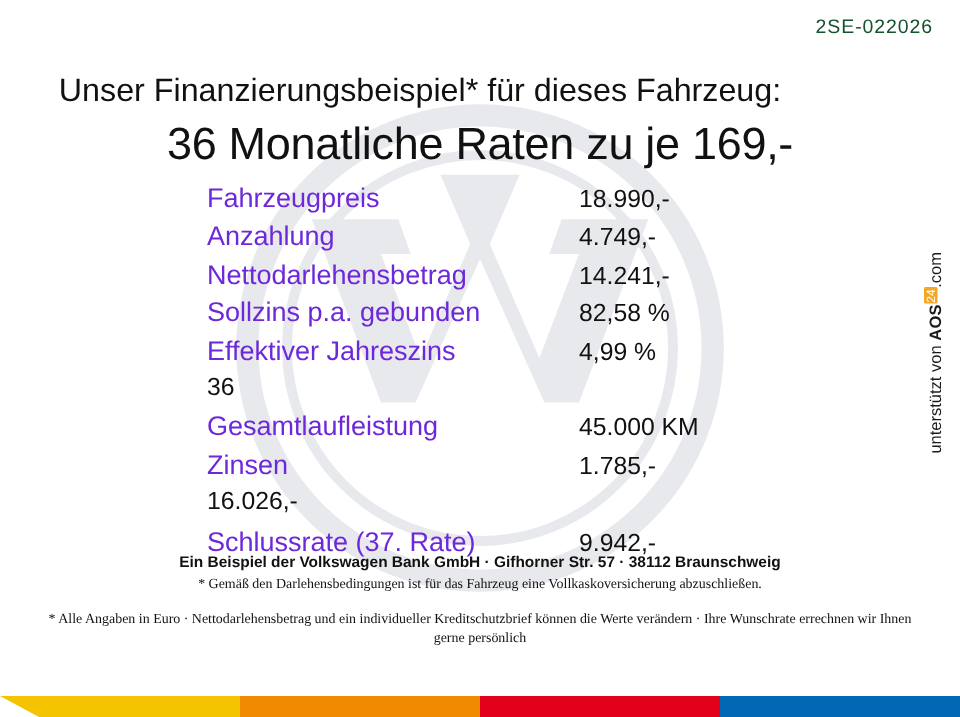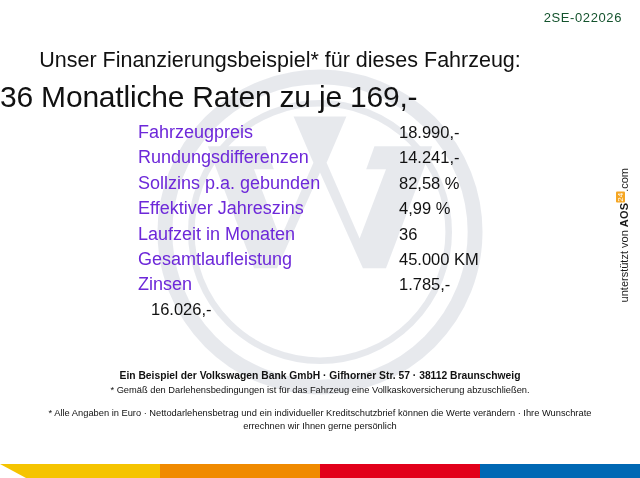--- a/index.html
+++ b/index.html
@@ -54,20 +54,21 @@
     text-align: center;
     font-size: 21.5px;
     color: #111;
     font-weight: 400;
   }
   .subheadline {
     position: absolute;
     top: 80px;
     left: 0;
     width: 640px;
+    text-align: center;
     font-size: 30px;
     color: #111;
     font-weight: 400;
     letter-spacing: -0.2px;
   }
   .table {
     position: absolute;
     top: 122px;
     left: 138px;
     width: 380px;
@@ -78,21 +79,20 @@
     height: 25.4px;
   }
   .row .label {
     width: 248px;
     font-size: 18px;
     color: #6d28d9;
   }
   .row .value {
     font-size: 16.5px;
     color: #111;
-    margin-left: 13px;
   }
   .bank-line {
     position: absolute;
     top: 370px;
     left: 0;
     width: 640px;
     text-align: center;
     font-size: 10.3px;
     font-weight: bold;
     color: #111;
@@ -103,20 +103,21 @@
     left: 0;
     width: 640px;
     text-align: center;
   }
   .note {
     font-size: 9.3px;
     color: #111;
     line-height: 13.5px;
     padding: 0 32px;
     margin-bottom: 9px;
+    font-family: Liberation Serif, serif;
   }
   
   .side-text {
     position: absolute;
     right: 6px;
     top: 168px;
     width: 18px;
     height: 180px;
     z-index: 3;
   }
@@ -181,45 +182,52 @@
 
     <div class="headline">Unser Finanzierungsbeispiel* für dieses Fahrzeug:</div>
     <div class="subheadline">36 Monatliche Raten zu je 169,-</div>
 
     <div class="table">
       <div class="row">
         <div class="label">Fahrzeugpreis</div>
         <div class="value">18.990,-</div>
       </div>
       <div class="row">
-        <div class="label">Rundungsdifferenzen</div>
+        <div class="label">Anzahlung</div>
+        <div class="value">4.749,-</div>
+      </div>
+      <div class="row">
+        <div class="label">Nettodarlehensbetrag</div>
         <div class="value">14.241,-</div>
       </div>
       <div class="row">
         <div class="label">Sollzins p.a. gebunden</div>
         <div class="value">82,58 %</div>
       </div>
       <div class="row">
         <div class="label">Effektiver Jahreszins</div>
         <div class="value">4,99 %</div>
       </div>
       <div class="row">
-        <div class="label">Laufzeit in Monaten</div>
         <div class="value">36</div>
       </div>
       <div class="row">
         <div class="label">Gesamtlaufleistung</div>
         <div class="value">45.000 KM</div>
       </div>
       <div class="row">
         <div class="label">Zinsen</div>
         <div class="value">1.785,-</div>
       </div>
       <div class="row">
         <div class="value">16.026,-</div>
+      </div>
+      <div class="row">
+        <div class="label">Schlussrate (37. Rate)</div>
+        <div class="value">9.942,-</div>
       </div>
     </div>
 
     <div class="bank-line">Ein Beispiel der Volkswagen Bank GmbH · Gifhorner Str. 57 · 38112 Braunschweig</div>
 
     <div class="notes">
       <div class="note">* Gemäß den Darlehensbedingungen ist für das Fahrzeug eine Vollkaskoversicherung abzuschließen.</div>
       <div class="note">* Alle Angaben in Euro · Nettodarlehensbetrag und ein individueller Kreditschutzbrief können die Werte verändern · Ihre Wunschrate errechnen wir Ihnen gerne persönlich</div>
     </div>
 

